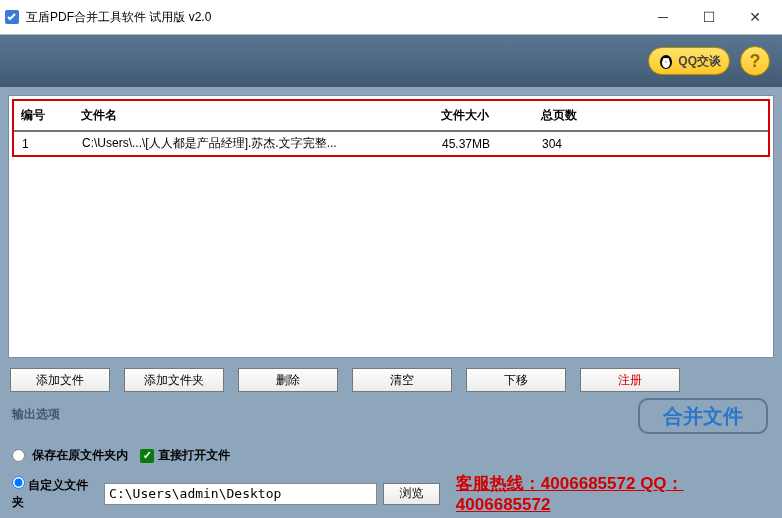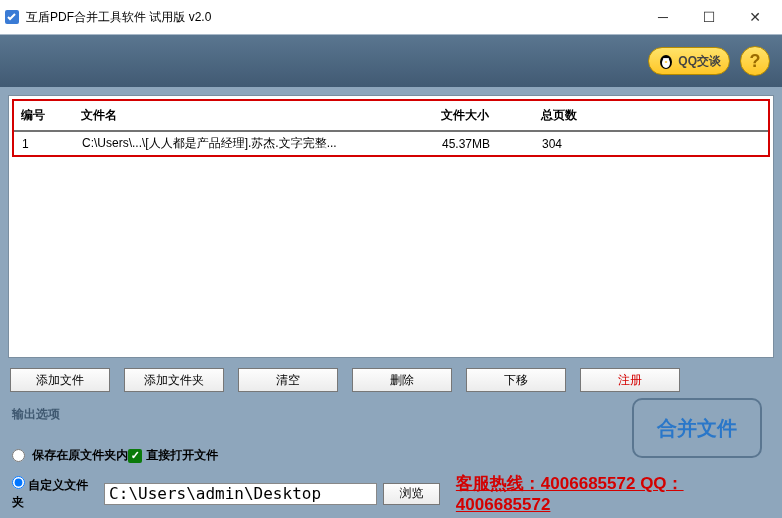--- a/index.html
+++ b/index.html
@@ -27,30 +27,30 @@
 .col-name { width: 360px; margin-left: 36px; }
 .col-size { width: 100px; }
 .col-pages { }
 
 .btn-row { display: flex; gap: 14px; padding: 2px 2px; }
 .btn { width: 100px; height: 24px; background: linear-gradient(#fdfdfd, #ececec); border: 1px solid #777; font-size: 12px; cursor: pointer; display:flex; align-items:center; justify-content:center; }
 .btn.reg { color: #d40000; }
 
 .out-section { padding: 4px 4px 0 4px; position: relative; }
 .out-label { font-size: 12px; color: #3f5870; font-weight: bold; margin-bottom: 24px; }
-.radio-row { display: flex; align-items: center; font-size: 12px; font-weight: bold; color: #000; margin-bottom: 8px; }
+.radio-row { display: flex; align-items: center; gap: 12px; font-size: 12px; font-weight: bold; color: #000; margin-bottom: 8px; }
 .radio-row input[type=radio], .radio-row input[type=checkbox] { margin-right: 4px; vertical-align: middle; }
 .check-wrap { display:flex; align-items:center; }
 .check-green { width:14px; height:14px; background:#0a7a0a; border-radius:2px; color:#fff; font-size:11px; display:flex; align-items:center; justify-content:center; margin-right:4px; }
 .path-row { display: flex; align-items: center; gap: 6px; font-size: 12px; font-weight: bold; }
-.path-input { width: 280px; height: 22px; border: 1px solid #888; background:#fff; font-size: 16px; padding: 0 4px; font-family: Consolas, monospace; font-weight:normal; }
+.path-input { width: 280px; height: 22px; border: 1px solid #888; background:#fff; font-size: 13px; padding: 0 4px; font-family: Consolas, monospace; font-weight:normal; }
 .browse-btn { width: 58px; height: 22px; background: linear-gradient(#fdfdfd, #ececec); border: 1px solid #777; font-size: 12px; cursor: pointer; }
 .hotline { color: #d40000; font-size: 17px; margin-left: 10px; text-decoration: underline; }
 
-.merge-btn { position: absolute; right: 12px; top: -4px; width: 130px; height: 60px; border: 2px solid #5a7690; border-radius: 10px; background: #8ea6bc; color: #2a77c9; font-size: 20px; font-weight: bold; display: flex; align-items: center; justify-content: center; cursor: pointer; }
+.merge-btn { position: absolute; right: 6px; top: -4px; width: 130px; height: 36px; border: 2px solid #5a7690; border-radius: 10px; background: #8ea6bc; color: #2a77c9; font-size: 20px; font-weight: bold; display: flex; align-items: center; justify-content: center; cursor: pointer; }
 </style>
 </head>
 <body>
 
 <div class="titlebar">
   <span class="icon">
     <svg width="16" height="16" viewBox="0 0 16 16">
         <rect x="1" y="1" width="14" height="14" rx="2" fill="#3a7bd5"></rect>
         <path d="M4 8 l2 2 l5 -5" stroke="#fff" stroke-width="2" fill="none"></path>
       </svg>
@@ -101,22 +101,22 @@
             <td>304</td>
           </tr>
         </tbody>
       </table>
     </div>
   </div>
 
   <div class="btn-row">
     <button class="btn">添加文件</button>
     <button class="btn">添加文件夹</button>
+    <button class="btn">删除</button>
     <button class="btn">清空</button>
-    <button class="btn">删除</button>
     <button class="btn">下移</button>
     <button class="btn reg">注册</button>
   </div>
 
   <div class="out-section">
     <div class="merge-btn">
       <span>合并文件</span>
     </div>
     <div class="out-label">输出选项</div>
     <div class="radio-row">

